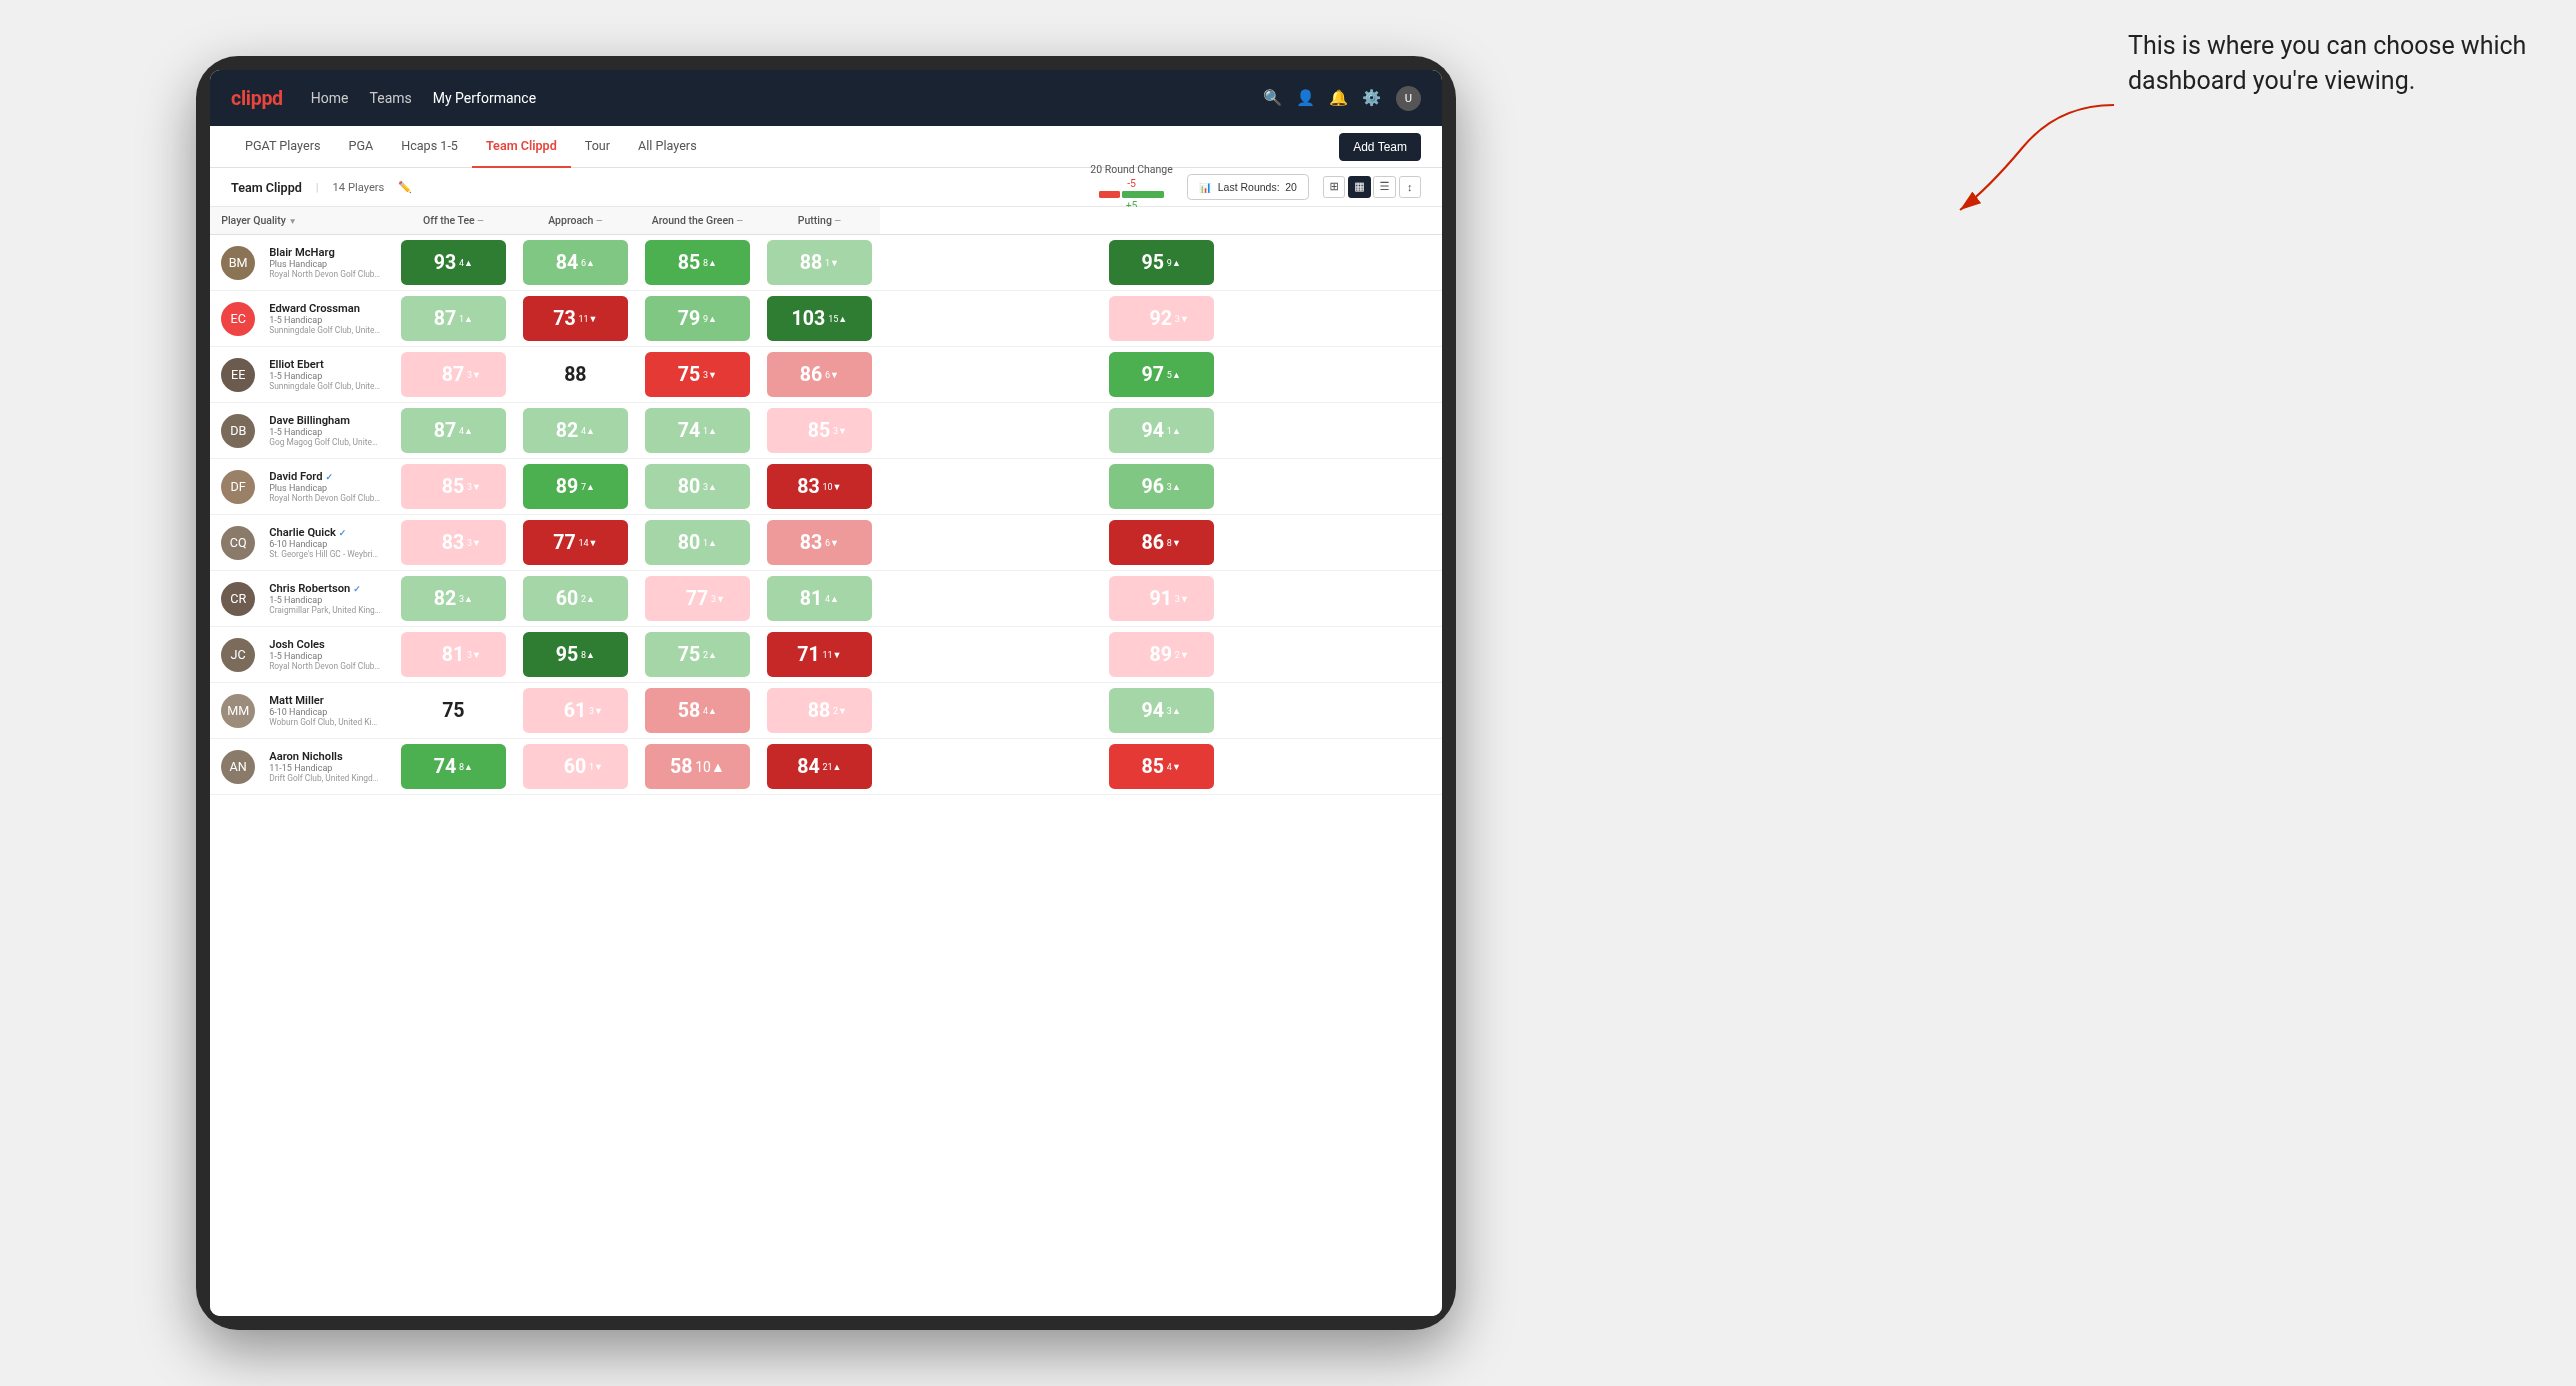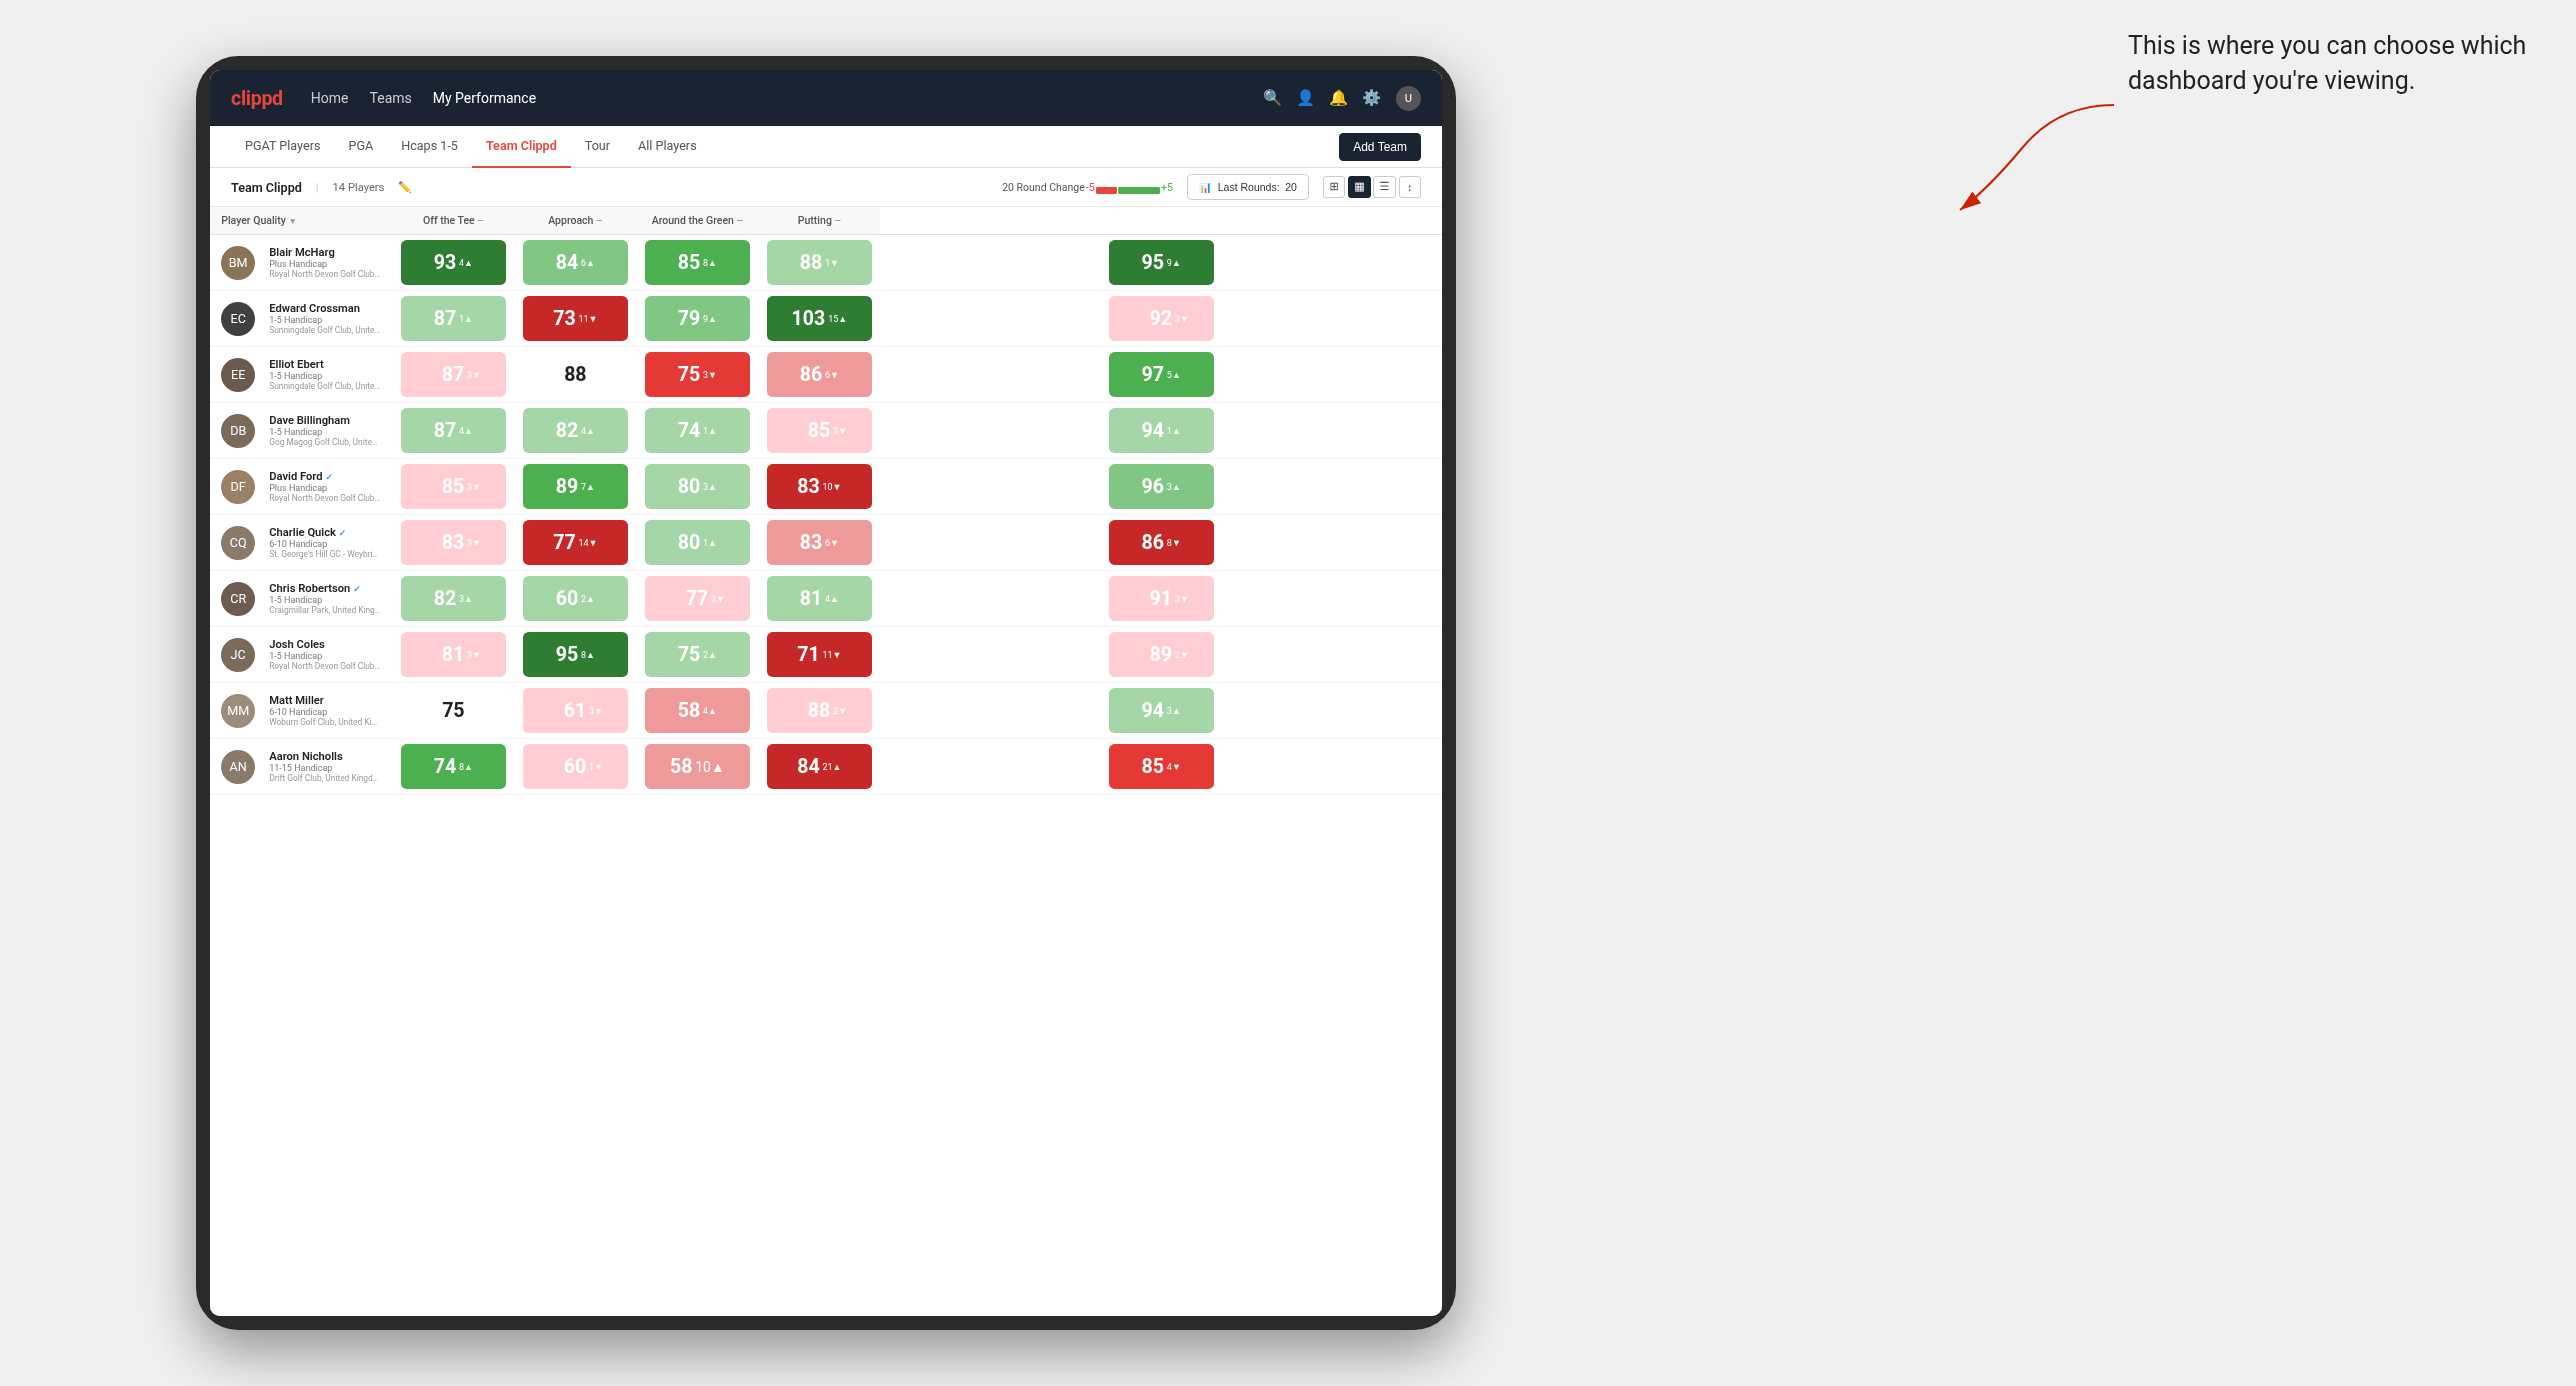--- a/index.html
+++ b/index.html
@@ -182,22 +182,23 @@
     .edit-icon {
       color: #999;
       font-size: 11.2px;
       cursor: pointer;
     }
     .spacer { flex: 1; }
     .round-change {
       font-size: 10.5px;
       color: #555;
       display: flex;
-      align-items: flex-end;
+      align-items: center;
       gap: 1px;
+      flex-direction: column;
     }
     .change-bar {
       display: flex;
       align-items: center;
       gap: 1.4px;
     }
     .bar-red { width: 21px; height: 7px; background: #e8453c; border-radius: 1.4px; }
     .bar-green { width: 42px; height: 7px; background: #4caf50; border-radius: 1.4px; }
     .last-rounds-btn {
       background: #fff;
@@ -492,21 +493,21 @@
               <td class="metric-cell">
       <div class="metric-value green-dark" style="color:#fff">
         <span style="font-size:19.6px;font-weight:700">95</span>
         <span class="metric-change" style="font-size:9px">9▲</span>
       </div>
     </td>
             </tr>
             <tr class="player-row">
               <td class="player-cell">
     <div class="player-info">
-      <div class="player-avatar" style="background:#404040">
+      <div class="player-avatar" style="background:#ef4444">
         EC
       </div>
       <div class="player-details">
         <div class="player-name">Edward Crossman</div>
         <div class="player-handicap">1-5 Handicap</div>
         <div class="player-club">Sunningdale Golf Club, United Kingdom</div>
       </div>
     </div>
   </td>
               <td class="metric-cell">

